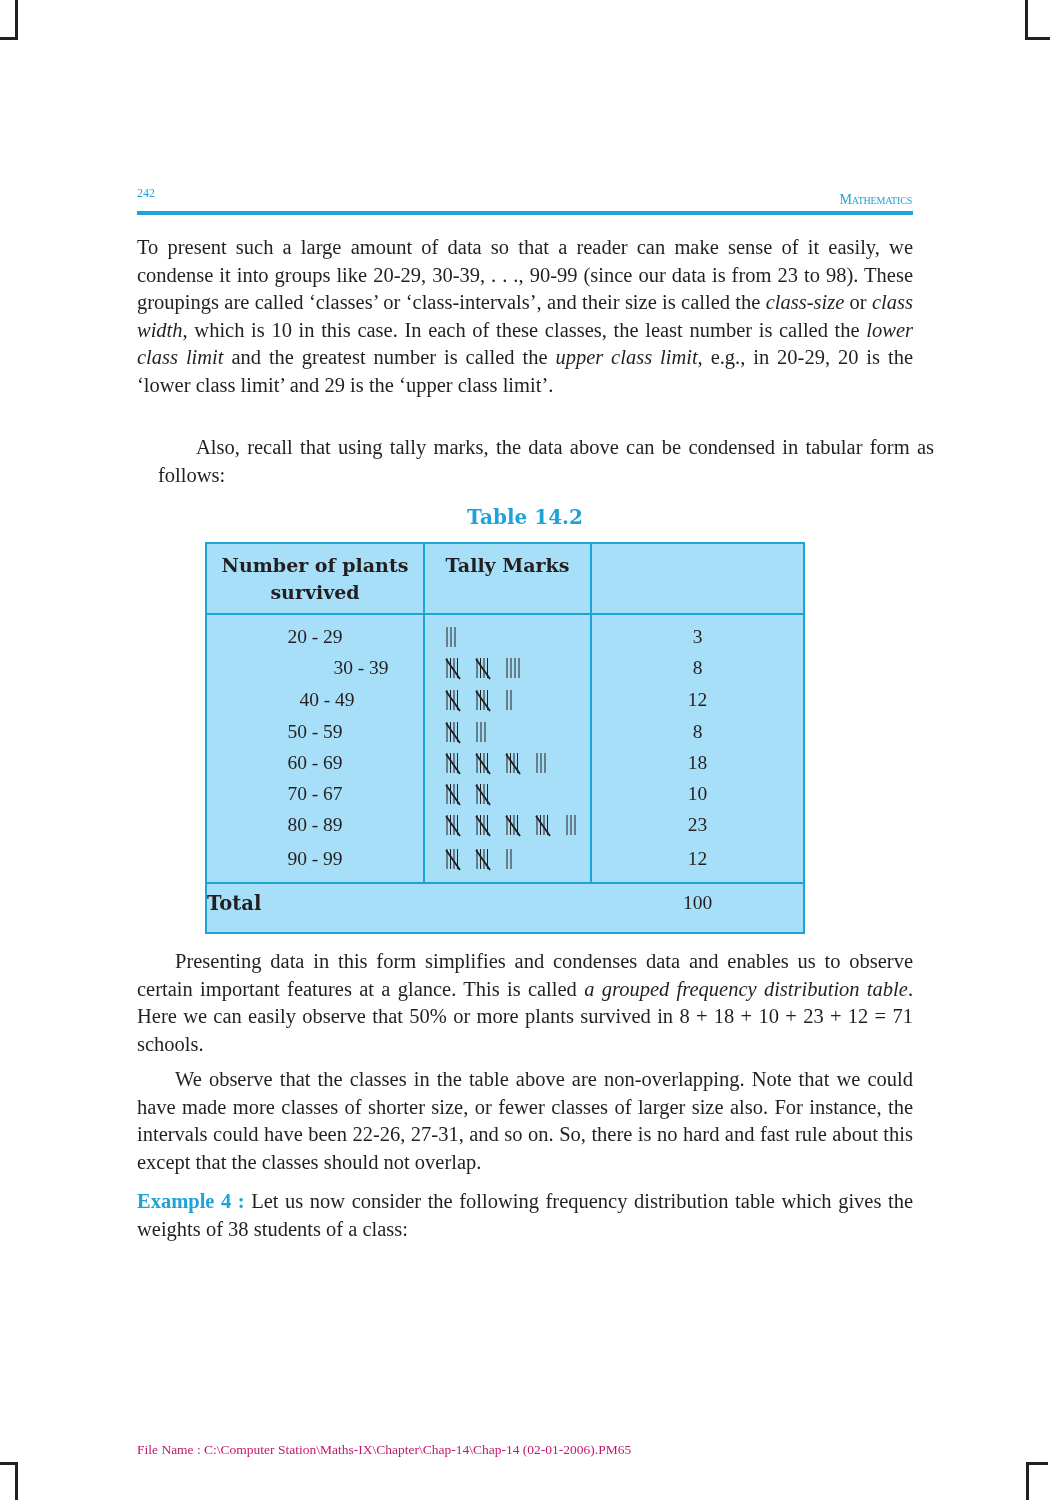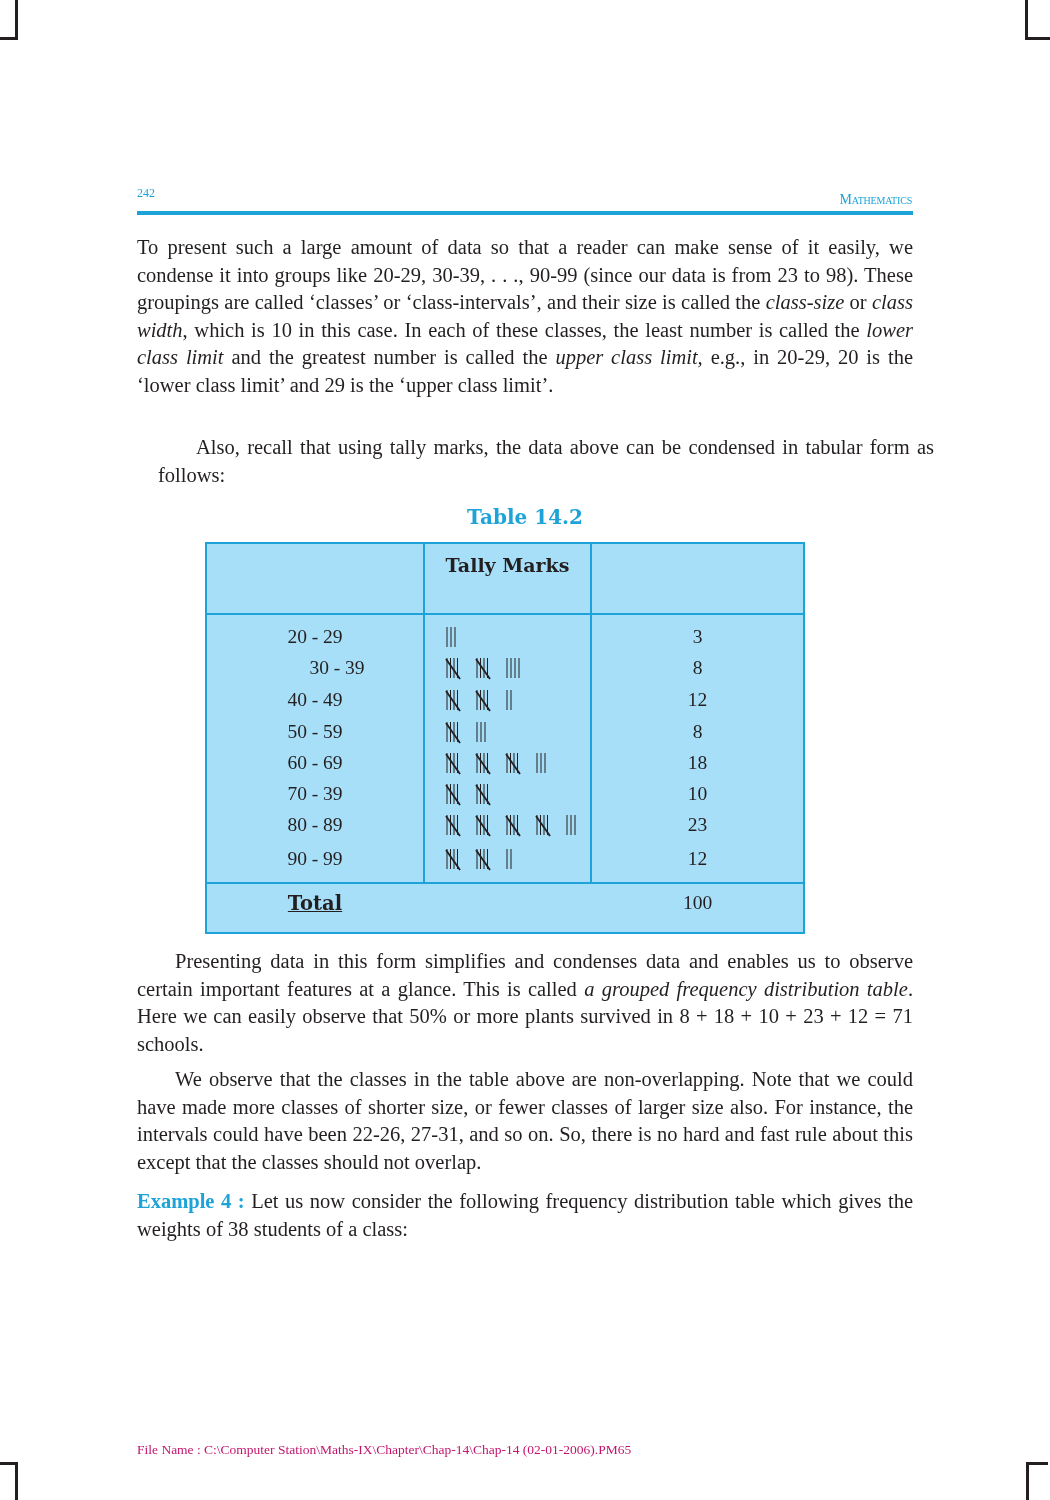--- a/index.html
+++ b/index.html
@@ -52,38 +52,42 @@
 </p>
 
 <div class="cap">Table 14.2</div>
 
 <div class="tbl">
   <div class="vline" style="left:216px;height:340px;"></div>
   <div class="vline" style="left:383px;height:340px;"></div>
   <div class="hline" style="top:69px;"></div>
   <div class="hline" style="top:338px;"></div>
 
+  <div class="th" style="left:0;width:216px;">
+    <div>Number of plants</div>
+    <div>survived</div>
+  </div>
   <div class="th" style="left:218px;width:165px;">
     <div>Tally Marks</div>
   </div>
 
   <div id="rows">
       <div>
         <div class="cell" style="left: 0px; width: 216px; top: 82px;">20 - 29</div>
         <div class="cell" style="left: 385px; width: 211px; top: 82px;">3</div>
         <div class="tally" style="top: 80px;">
           <svg width="25" height="26">
             <line x1="2" x2="2" y1="3" y2="23" stroke="#231f20" stroke-width="1"></line>
             <line x1="6" x2="6" y1="3" y2="23" stroke="#231f20" stroke-width="1"></line>
             <line x1="10" x2="10" y1="3" y2="23" stroke="#231f20" stroke-width="1"></line>
           </svg>
         </div>
       </div>
       <div>
-        <div class="cell" style="left: 0px; width: 260px; top: 113px;">30 - 39</div>
+        <div class="cell" style="left: 0px; width: 260px; top: 113px; padding-left: 24px;">30 - 39</div>
         <div class="cell" style="left: 385px; width: 211px; top: 113px;">8</div>
         <div class="tally" style="top: 111px;">
           <svg width="90" height="26">
             <g>
               <line x1="2" x2="2" y1="3" y2="23" stroke="#231f20" stroke-width="1"></line>
               <line x1="5.5" x2="5.5" y1="3" y2="23" stroke="#231f20" stroke-width="1"></line>
               <line x1="9" x2="9" y1="3" y2="23" stroke="#231f20" stroke-width="1"></line>
               <line x1="12.5" x2="12.5" y1="3" y2="23" stroke="#231f20" stroke-width="1"></line>
               <line x1="1" y1="4" x2="15" y2="24" stroke="#231f20" stroke-width="1.8"></line>
             </g>
@@ -95,21 +99,21 @@
               <line x1="31" y1="4" x2="45" y2="24" stroke="#231f20" stroke-width="1.8"></line>
             </g>
             <line x1="62" x2="62" y1="3" y2="23" stroke="#231f20" stroke-width="1"></line>
             <line x1="66" x2="66" y1="3" y2="23" stroke="#231f20" stroke-width="1"></line>
             <line x1="70" x2="70" y1="3" y2="23" stroke="#231f20" stroke-width="1"></line>
             <line x1="74" x2="74" y1="3" y2="23" stroke="#231f20" stroke-width="1"></line>
           </svg>
         </div>
       </div>
       <div>
-        <div class="cell" style="left: 0px; width: 216px; top: 145px;">40 - 49</div>
+        <div class="cell" style="left: 0px; width: 216px; top: 145px; padding-left: 12px;">40 - 49</div>
         <div class="cell" style="left: 385px; width: 211px; top: 145px;">12</div>
         <div class="tally" style="top: 143px;">
           <svg width="80" height="26">
             <g>
               <line x1="2" x2="2" y1="3" y2="23" stroke="#231f20" stroke-width="1"></line>
               <line x1="5.5" x2="5.5" y1="3" y2="23" stroke="#231f20" stroke-width="1"></line>
               <line x1="9" x2="9" y1="3" y2="23" stroke="#231f20" stroke-width="1"></line>
               <line x1="12.5" x2="12.5" y1="3" y2="23" stroke="#231f20" stroke-width="1"></line>
               <line x1="1" y1="4" x2="15" y2="24" stroke="#231f20" stroke-width="1.8"></line>
             </g>
@@ -169,21 +173,21 @@
               <line x1="72.5" x2="72.5" y1="3" y2="23" stroke="#231f20" stroke-width="1"></line>
               <line x1="61" y1="4" x2="75" y2="24" stroke="#231f20" stroke-width="1.8"></line>
             </g>
             <line x1="92" x2="92" y1="3" y2="23" stroke="#231f20" stroke-width="1"></line>
             <line x1="96" x2="96" y1="3" y2="23" stroke="#231f20" stroke-width="1"></line>
             <line x1="100" x2="100" y1="3" y2="23" stroke="#231f20" stroke-width="1"></line>
           </svg>
         </div>
       </div>
       <div>
-        <div class="cell" style="left: 0px; width: 216px; top: 239px;">70 - 39</div>
+        <div class="cell" style="left: 0px; width: 216px; top: 239px;">70 - 67</div>
         <div class="cell" style="left: 385px; width: 211px; top: 239px;">10</div>
         <div class="tally" style="top: 237px;">
           <svg width="70" height="26">
             <g>
               <line x1="2" x2="2" y1="3" y2="23" stroke="#231f20" stroke-width="1"></line>
               <line x1="5.5" x2="5.5" y1="3" y2="23" stroke="#231f20" stroke-width="1"></line>
               <line x1="9" x2="9" y1="3" y2="23" stroke="#231f20" stroke-width="1"></line>
               <line x1="12.5" x2="12.5" y1="3" y2="23" stroke="#231f20" stroke-width="1"></line>
               <line x1="1" y1="4" x2="15" y2="24" stroke="#231f20" stroke-width="1.8"></line>
             </g>
@@ -255,21 +259,21 @@
               <line x1="42.5" x2="42.5" y1="3" y2="23" stroke="#231f20" stroke-width="1"></line>
               <line x1="31" y1="4" x2="45" y2="24" stroke="#231f20" stroke-width="1.8"></line>
             </g>
             <line x1="62" x2="62" y1="3" y2="23" stroke="#231f20" stroke-width="1"></line>
             <line x1="66" x2="66" y1="3" y2="23" stroke="#231f20" stroke-width="1"></line>
           </svg>
         </div>
       </div>
     </div>
 
-  <div class="total" style="left:0;width:216px;text-align:center;top:348px;text-decoration:underline;">Total</div>
+  <div class="total" style="left:0;width:216px;text-align:left;top:348px;">Total</div>
   <div class="cell" style="left:385px;width:211px;top:348px;">100</div>
 </div>
 
 <p class="para" style="top:948px;">
   <span class="indent"></span><span>Presenting data in this form simplifies and condenses data and enables us to observe certain important features at a glance. This is called </span><i>a grouped frequency distribution table</i><span>. Here we can easily observe that 50% or more plants survived in 8 + 18 + 10 + 23 + 12 = 71 schools.</span>
 </p>
 
 <p class="para" style="top:1066px;">
   <span class="indent"></span><span>We observe that the classes in the table above are non-overlapping. Note that we could have made more classes of shorter size, or fewer classes of larger size also. For instance, the intervals could have been 22-26, 27-31, and so on. So, there is no hard and fast rule about this except that the classes should not overlap.</span>
 </p>

